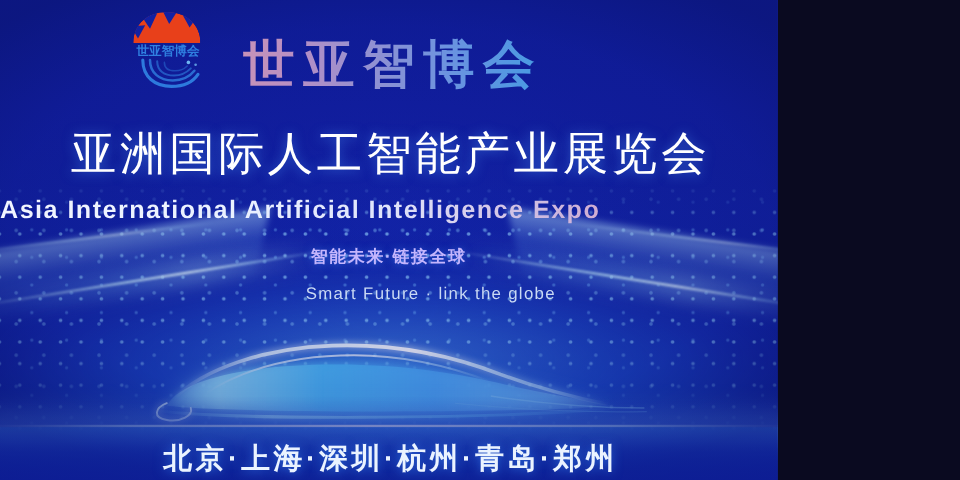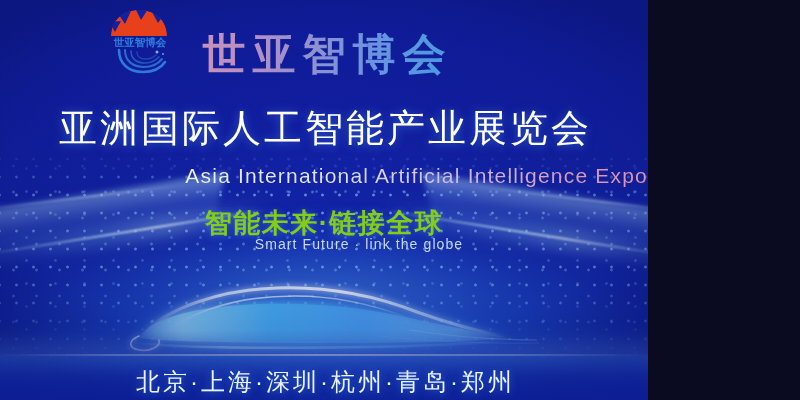--- a/index.html
+++ b/index.html
@@ -158,55 +158,55 @@
     font-size: 38px;
     font-weight: normal;
     letter-spacing: 3px;
     text-indent: 3px;
     color: #ffffff;
     text-shadow: 0 1px 10px rgba(80,160,255,0.55);
   }
   .title-en {
     position: absolute;
     left: 0; top: 164px; width: 100%;
-    text-align: right;
+    text-align: left;
     font-size: 21px;
-    font-weight: normal;
+    font-weight: bold;
     letter-spacing: 1.2px;
     background-image: linear-gradient(to right, #f2f6ff 0%, #eaf1ff 30%, #dfe4fb 50%, #cdb6dd 72%, #d79ab8 88%, #dd93ad 100%);
     -webkit-background-clip: text;
     background-clip: text;
     color: transparent;
     -webkit-text-fill-color: transparent;
   }
   .slogan-cn {
     position: absolute;
     left: 0; top: 205px; width: 100%;
     text-align: center;
-    font-size: 27px;
+    font-size: 14px;
     font-weight: bold;
     letter-spacing: 1.5px;
-    color: #84cc16;
+    color: #c4b5fd;
     text-shadow: 0 1px 7px rgba(70,150,255,0.5);
   }
   .slogan-en {
     position: absolute;
     left: 0; top: 236px; width: 100%;
     text-align: center;
     font-size: 14px;
     letter-spacing: 1.1px;
     color: #c9d9f4;
     margin-left: 35px;
   }
   .cities {
     position: absolute;
     left: 0; top: 366px; width: 100%;
     text-align: center;
     font-size: 24px;
-    font-weight: normal;
+    font-weight: bold;
     letter-spacing: 3px;
     text-indent: 3px;
     color: #eaf3ff;
     text-shadow: 0 1px 9px rgba(60,140,250,0.65);
   }
 </style>
 </head>
 <body>
 
 <div id="banner">

